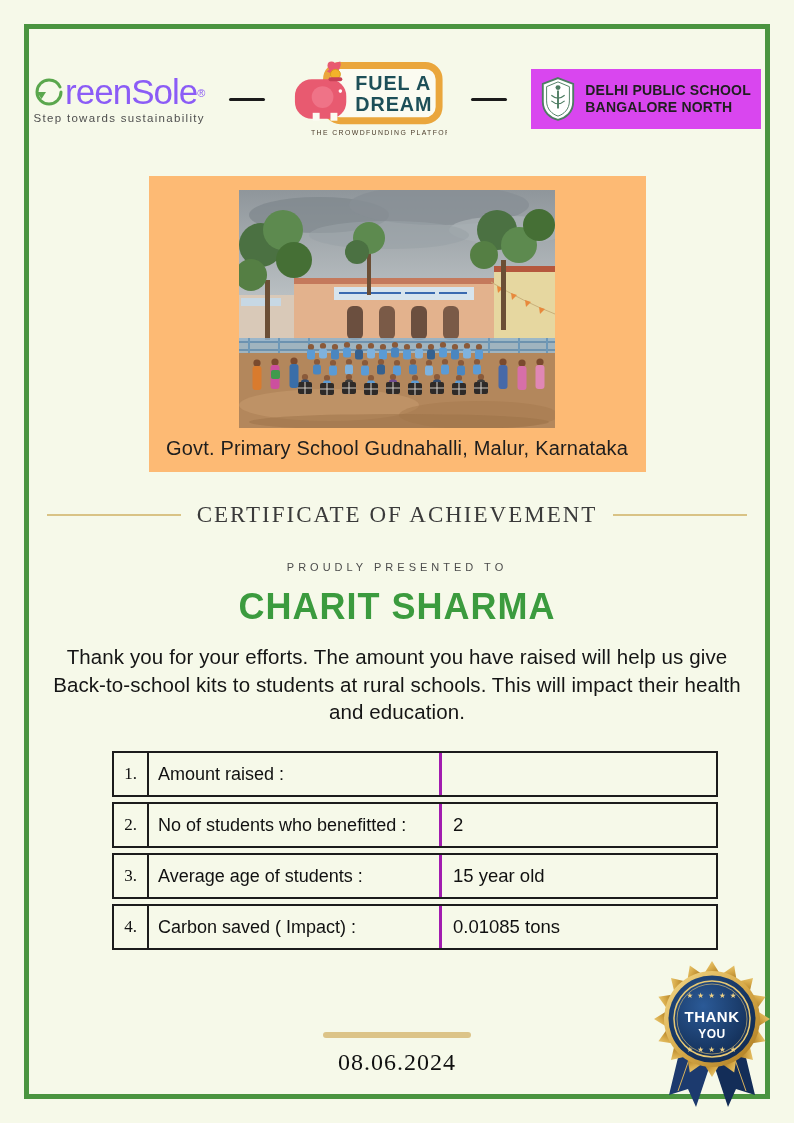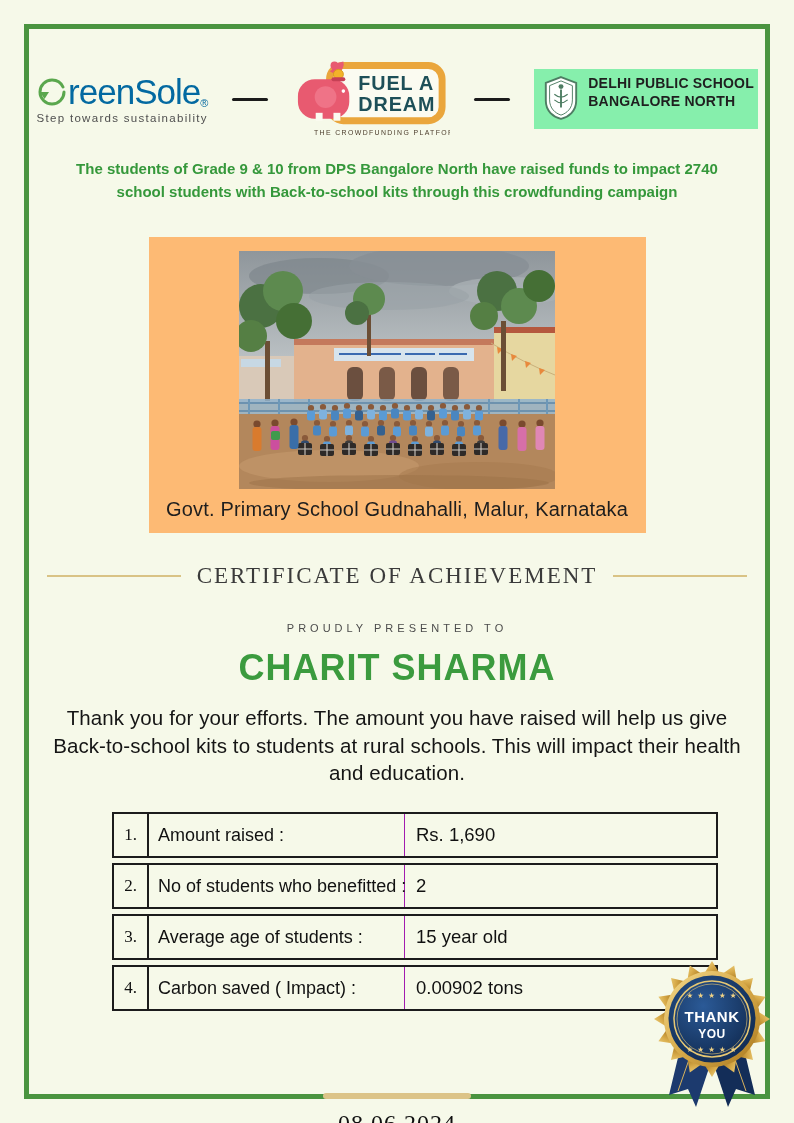--- a/index.html
+++ b/index.html
@@ -15,28 +15,28 @@
     border:5px solid #4a9440; z-index:1;
   }
   .content { position:relative; z-index:2; padding-top:56px; }
 
   
   .logo-row {
     display:flex; align-items:center; justify-content:center; gap:24px;
     height:86px;
   }
   .greensole { display:flex; flex-direction:column; align-items:center; }
-  .gs-word { display:flex; align-items:flex-end; color:#0369a1; }
+  .gs-word { display:flex; align-items:center; color:#8b5cf6; }
   .gs-text { font-size:35px; line-height:1; letter-spacing:-1px; font-weight:400; }
   .gs-reg { font-size:11px; margin-top:2px; }
   .gs-tagline { font-size:11.5px; color:#4f4f4f; letter-spacing:1.3px; margin-top:3px; }
   .sep { width:36px; height:3px; background:#1b1b1b; border-radius:2px; }
   .dps-box {
-    background:#86efac; display:flex; align-items:flex-start; gap:8px;
-    padding:6px 4px 6px 8px; height:60px;
+    background:#d946ef; display:flex; align-items:center; gap:8px;
+    padding:6px 10px 6px 8px; height:60px;
   }
   .dps-text { font-weight:700; color:#1f1f1f; font-size:14px; line-height:1.25; letter-spacing:0.2px; }
 
   
   .intro {
     margin:16px auto 0; max-width:670px; text-align:center;
     color:#35983b; font-weight:700; font-size:15px; line-height:1.5;
   }
 
   
@@ -77,21 +77,21 @@
   .t-row {
     display:flex; align-items:stretch; border:2px solid #1c1c1c;
     height:46px; margin-bottom:5px; background:transparent;
   }
   .t-num {
     width:35px; border-right:2px solid #1c1c1c; display:flex;
     align-items:center; justify-content:center;
     font-family:"Liberation Serif", serif; font-size:17px; color:#111;
   }
   .t-label {
-    width:256px; border-right:1px solid #a21caf; display:flex;
+    width:293px; border-right:3px solid #a21caf; display:flex;
     align-items:center; padding-left:9px; font-size:18px; color:#111;
     white-space:nowrap;
   }
   .t-value {
     flex:1; display:flex; align-items:center; padding-left:11px;
     font-size:18.5px; color:#111;
   }
 
   
   .date-block { margin-top:82px; text-align:center; }
@@ -157,21 +157,20 @@
         <circle cx="20" cy="12" r="2.6" fill="#4e7d63"></circle>
         <path d="M13,20 q7,6 14,0 M13,26 q7,6 14,0" fill="none" stroke="#4e7d63" stroke-width="1.2"></path>
       </svg>
       <div class="dps-text">
         <div>DELHI PUBLIC SCHOOL</div>
         <div>BANGALORE NORTH</div>
       </div>
     </div>
   </div>
 
-  <div class="intro">The students of Grade 9 &amp; 10 from DPS Bangalore North have raised funds to impact 2740 school students with Back-to-school kits through this crowdfunding campaign</div>
 
   <div class="photo-panel">
     <svg class="photo-wrap" viewBox="0 0 316 238">
       <defs>
         <linearGradient id="sky" x1="0" y1="0" x2="0" y2="1">
           <stop offset="0" stop-color="#8f969b"></stop>
           <stop offset="0.7" stop-color="#b9bfc2"></stop>
           <stop offset="1" stop-color="#d0d4d5"></stop>
         </linearGradient>
         <symbol id="kid" overflow="visible">
@@ -318,36 +317,35 @@
   </div>
 
   <div class="presented">PROUDLY PRESENTED TO</div>
   <div class="recipient">CHARIT SHARMA</div>
   <div class="message">Thank you for your efforts. The amount you have raised will help us give Back-to-school kits to students at rural schools. This will impact their health and education.</div>
 
   <div class="impact-table">
     <div class="t-row">
       <div class="t-num">1.</div>
       <div class="t-label">Amount raised :</div>
-      <div class="t-value">Rs. 1,690</div>
     </div>
     <div class="t-row">
       <div class="t-num">2.</div>
       <div class="t-label">No of students who benefitted :</div>
       <div class="t-value">2</div>
     </div>
     <div class="t-row">
       <div class="t-num">3.</div>
       <div class="t-label">Average age of students :</div>
       <div class="t-value">15 year old</div>
     </div>
     <div class="t-row">
       <div class="t-num">4.</div>
       <div class="t-label">Carbon saved ( Impact) :</div>
-      <div class="t-value">0.00902 tons</div>
+      <div class="t-value">0.01085 tons</div>
     </div>
   </div>
 
   <div class="date-block">
     <div class="gold-line"></div>
     <div class="date-text">08.06.2024</div>
   </div>
 
 </div>
 

